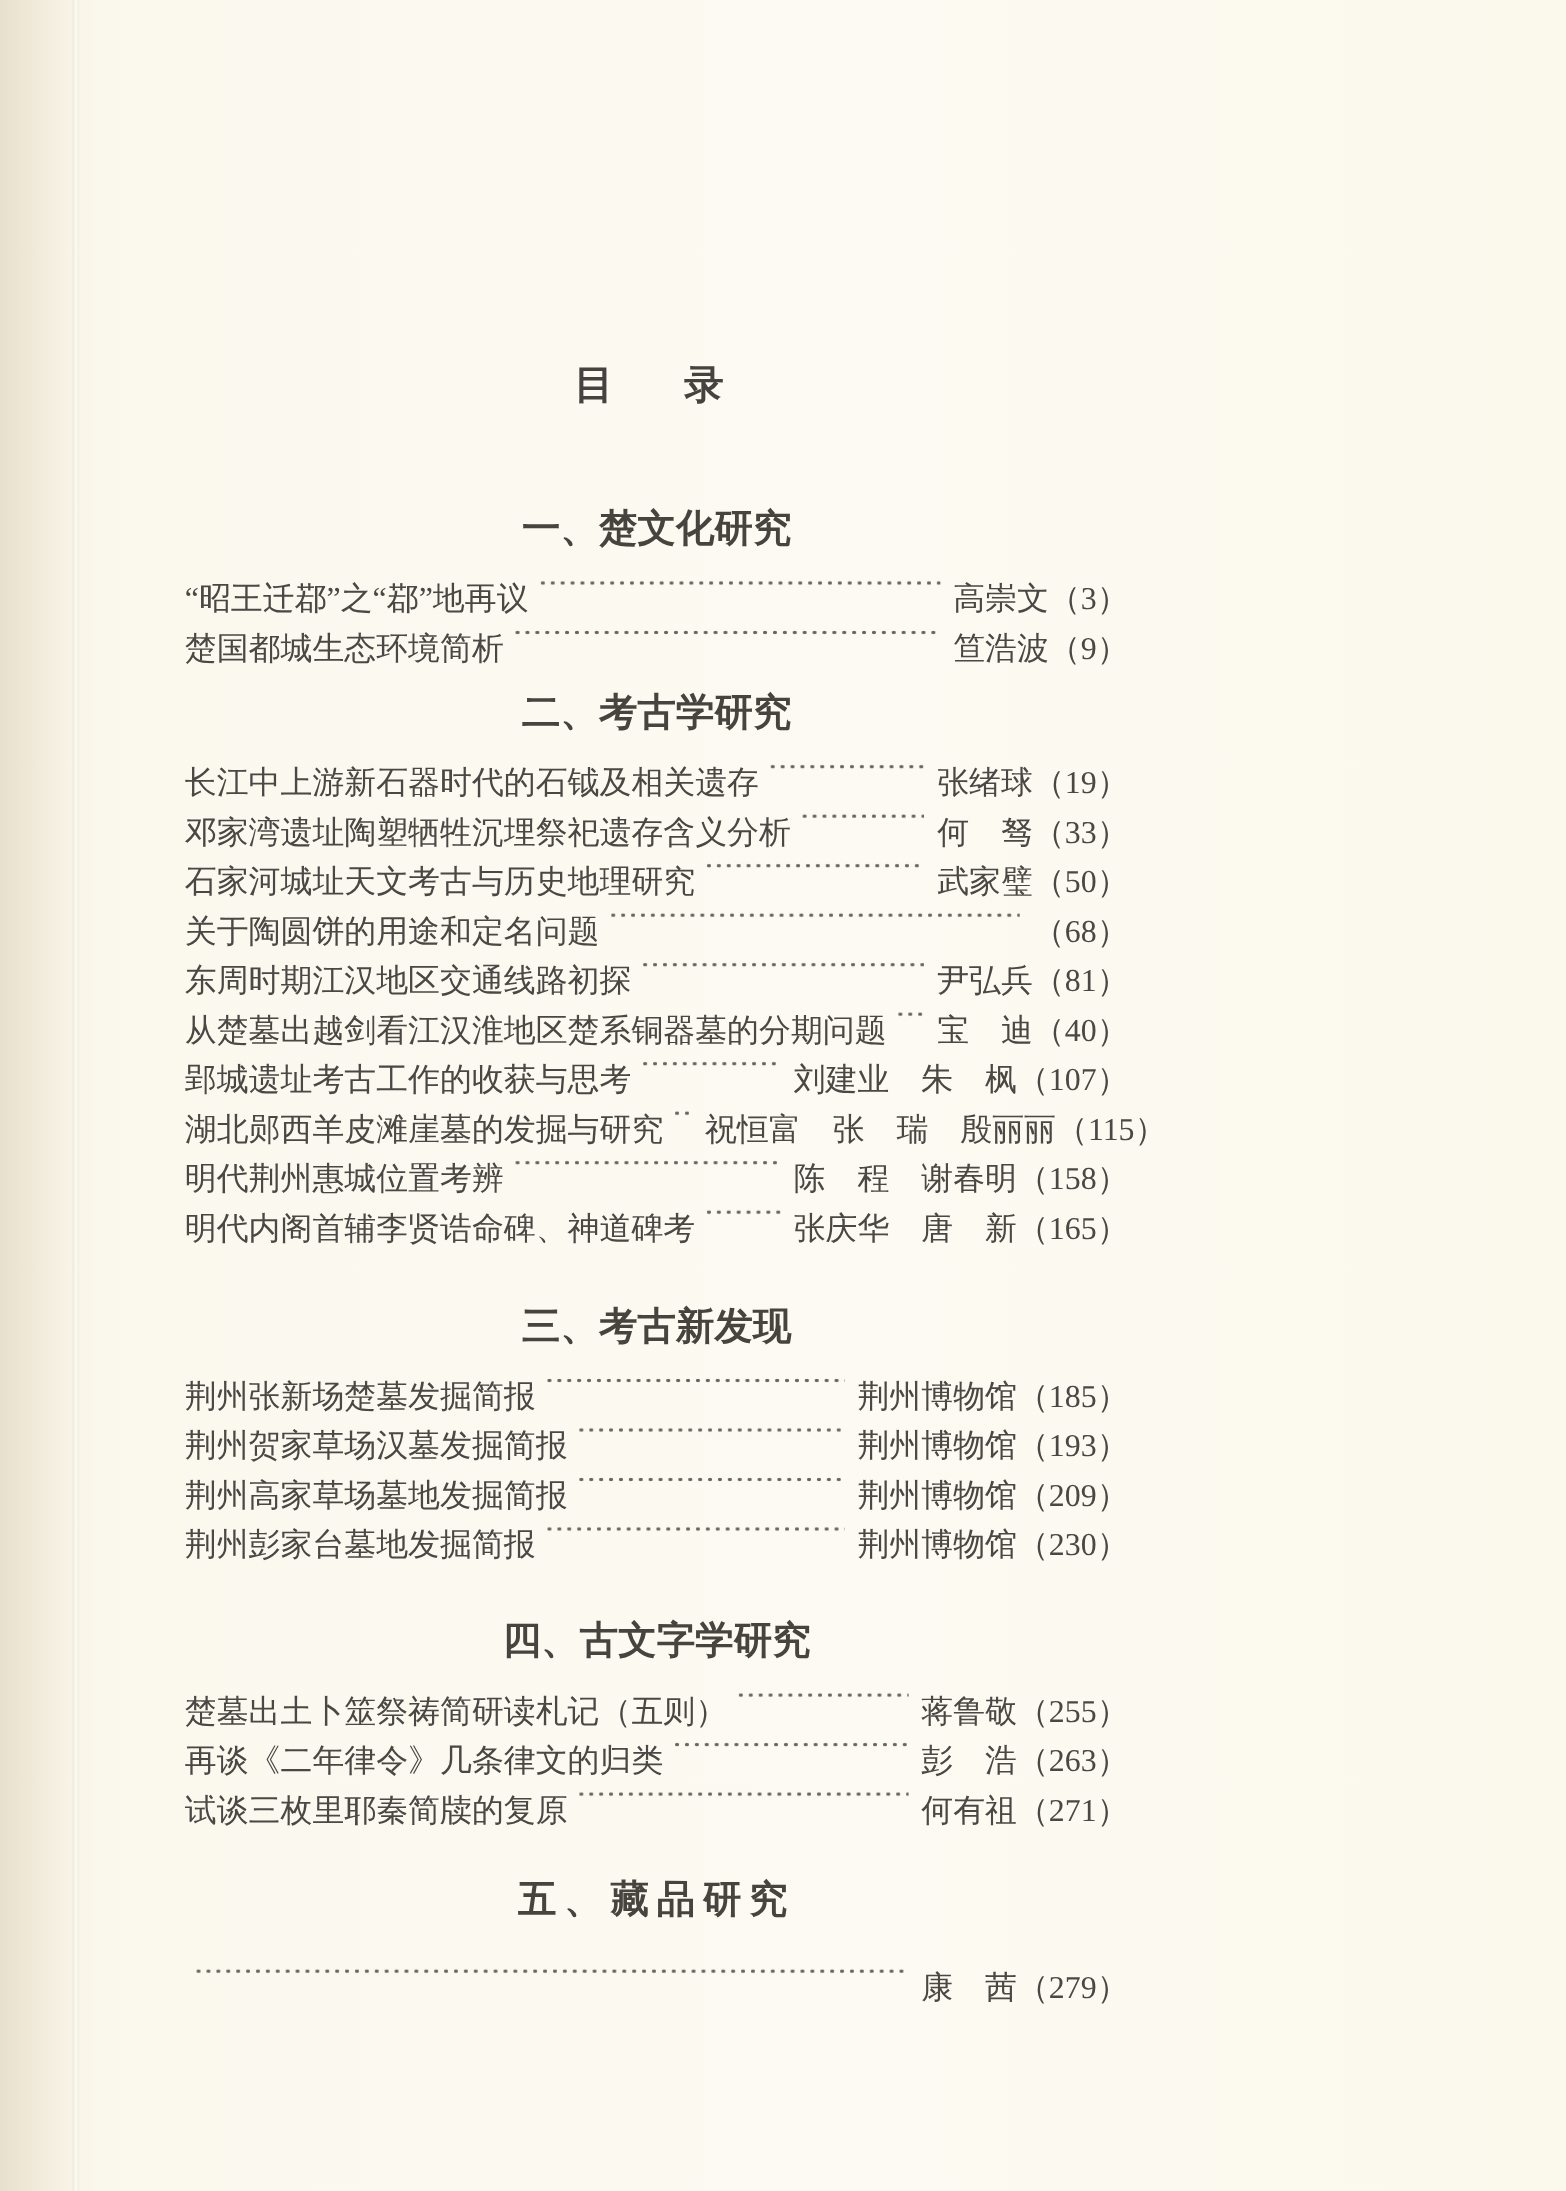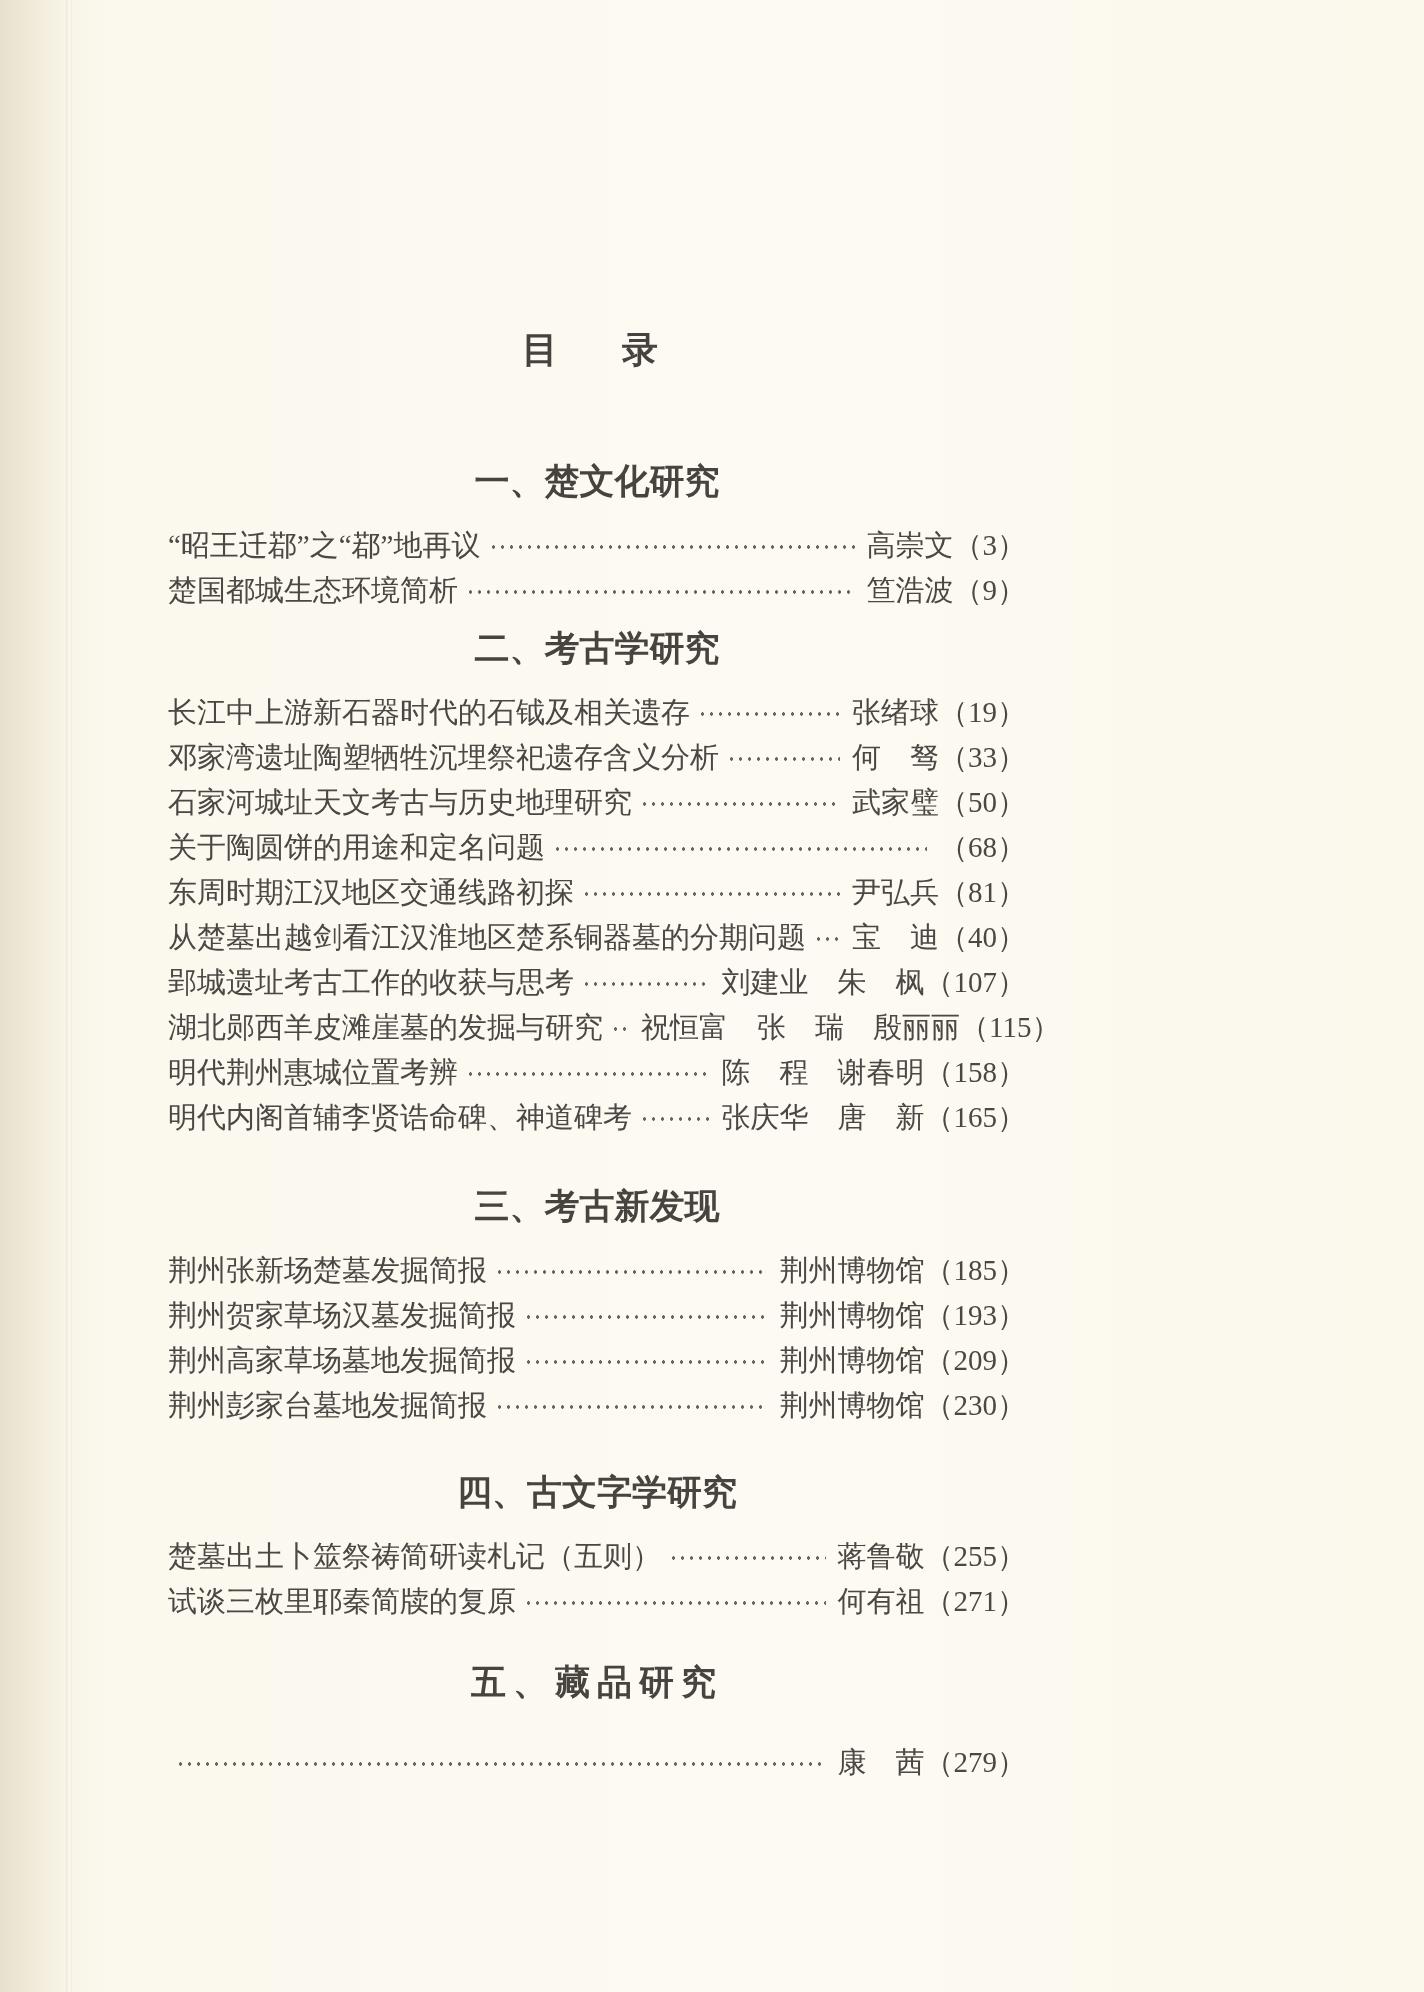--- a/index.html
+++ b/index.html
@@ -52,21 +52,21 @@
     font-weight: 600;
     font-size: 35px;
     line-height: 36px;
     color: #47443f;
   }
   .section.s5 .heading { letter-spacing: 7px; }
   .entry-list { margin-top: 24px; }
   .section.s5 .entry-list { margin-top: 40px; }
   .entry {
     display: flex;
-    align-items: center;
+    align-items: flex-start;
     height: 45px;
     font-size: 29px;
     line-height: 45px;
     white-space: nowrap;
   }
   .entry .t { flex: 0 0 auto; }
   .leader {
     flex: 1 1 auto;
     min-width: 18px;
     height: 10px;
@@ -204,20 +204,26 @@
     <div class="section s4">
       <h2 class="heading">四、古文字学研究</h2>
       <div class="entry-list">
         <div class="entry">
           <span class="t">楚墓出土卜筮祭祷简研读札记（五则）</span>
           <span class="leader"></span>
           <span class="a">蒋鲁敬</span>
           <span class="p">（255）</span>
         </div>
         <div class="entry">
+          <span class="t">再谈《二年律令》几条律文的归类</span>
+          <span class="leader"></span>
+          <span class="a">彭　浩</span>
+          <span class="p">（263）</span>
+        </div>
+        <div class="entry">
           <span class="t">试谈三枚里耶秦简牍的复原</span>
           <span class="leader"></span>
           <span class="a">何有祖</span>
           <span class="p">（271）</span>
         </div>
       </div>
     </div>
 
     <div class="section s5">
       <h2 class="heading">五、藏品研究</h2>

